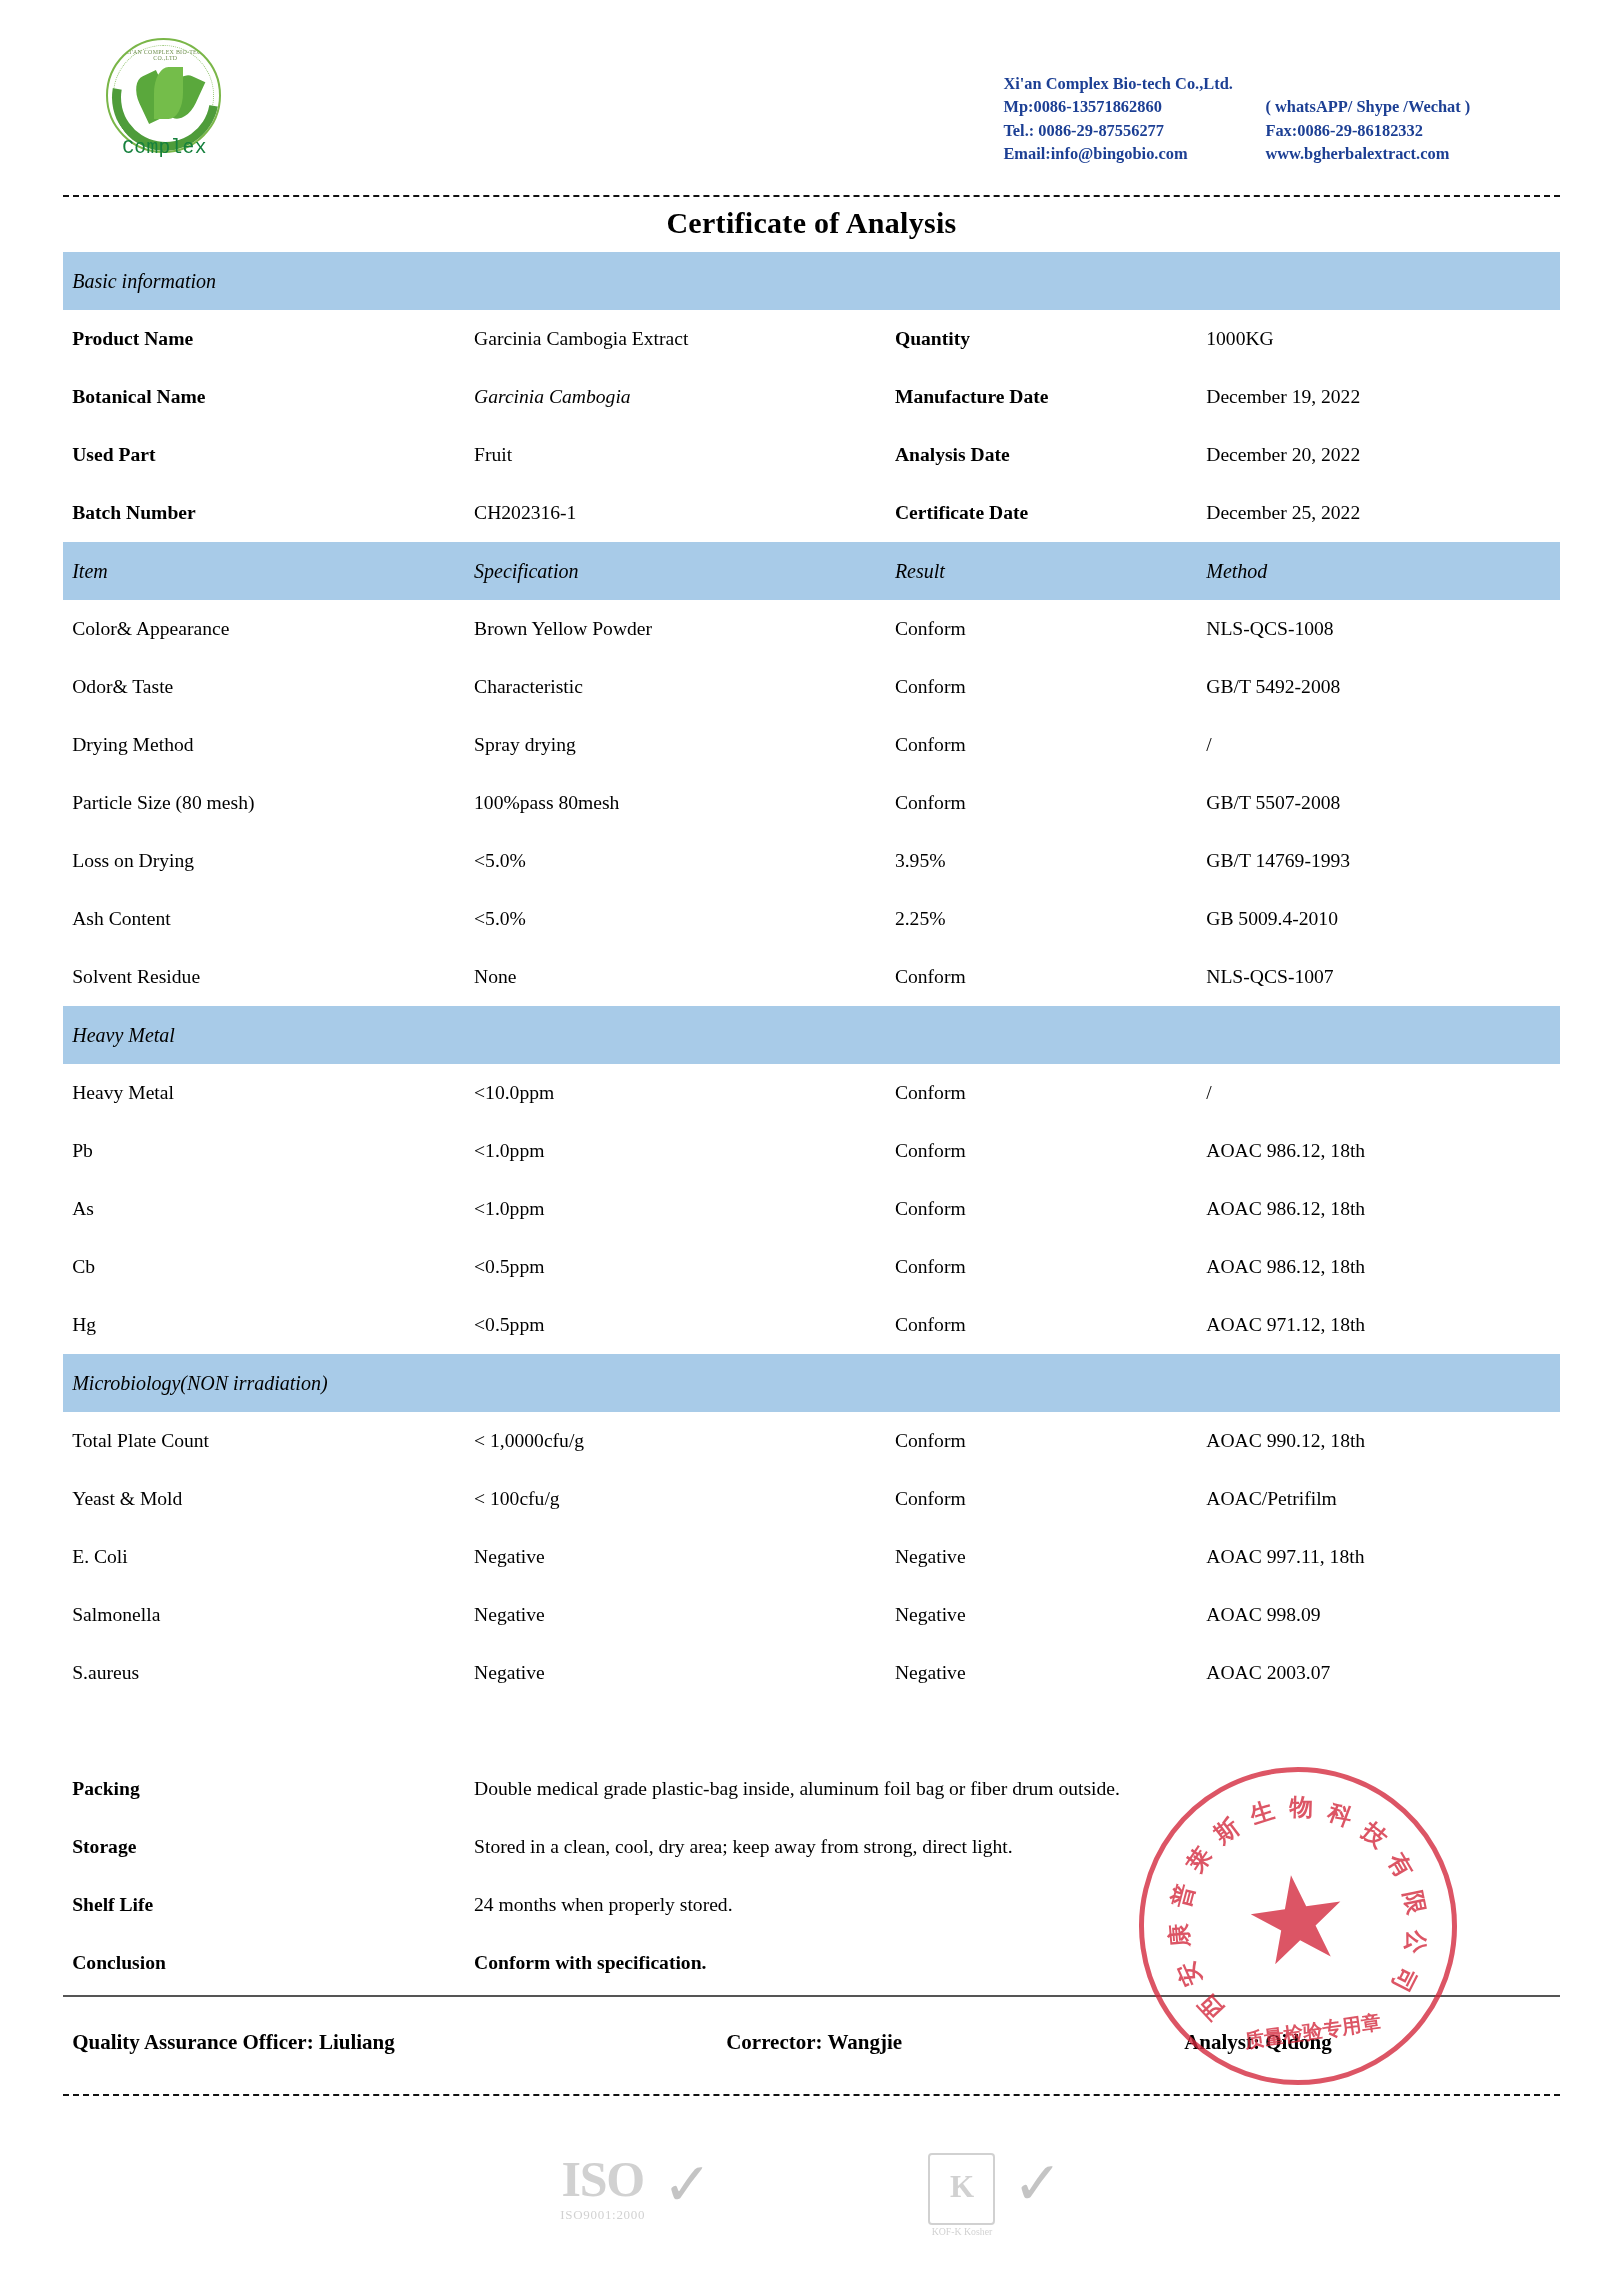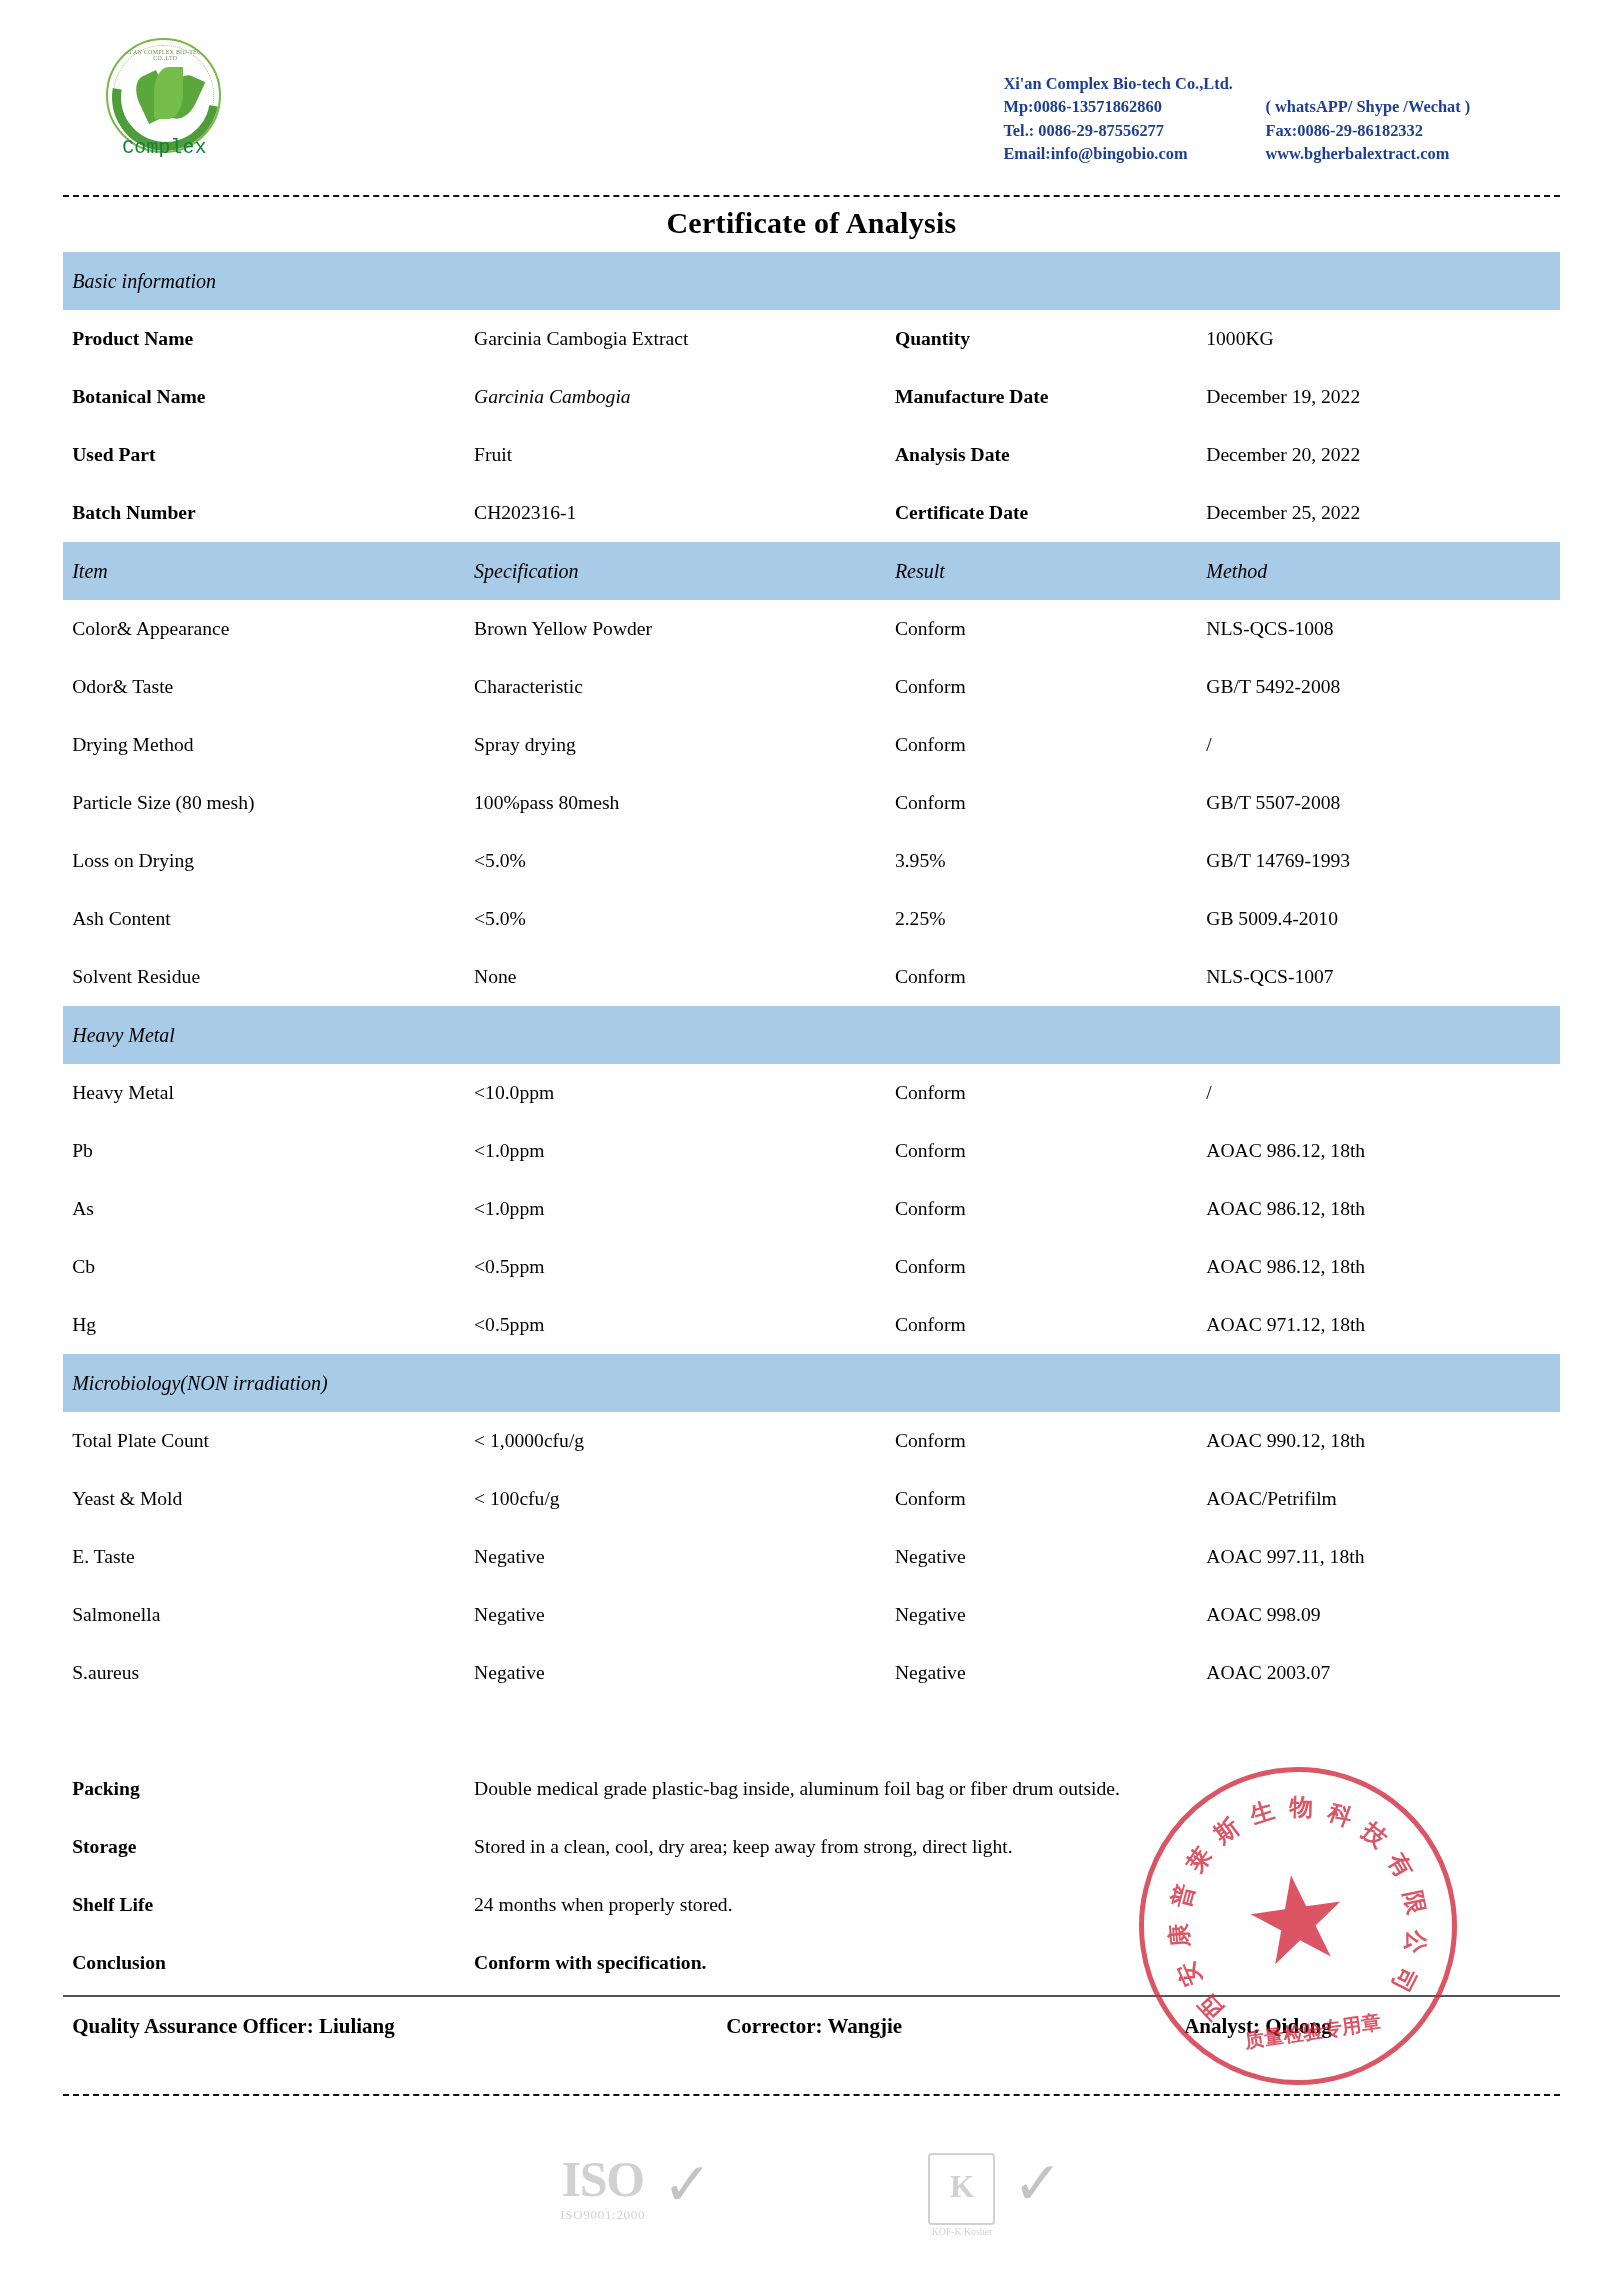--- a/index.html
+++ b/index.html
@@ -169,20 +169,21 @@
   
   .sig-rule {
     border-top: 2px solid #555;
     margin-top: 2.6px;
   }
   .signature {
     display: flex;
     font-weight: bold;
     font-size: 21px;
     padding: 17px 9.2px 0 9.2px;
+    margin-top: 16px;
   }
   .sig-1 { width: 654px; }
   .sig-2 { width: 458px; }
   .sig-3 { flex: 1; }
 
   
   .stamp {
     position: absolute;
     left: 1139px;
     top: 1767px;
@@ -480,21 +481,21 @@
       <td>Conform</td>
       <td>AOAC 990.12, 18th</td>
     </tr>
     <tr>
       <td>Yeast &amp; Mold</td>
       <td>&lt; 100cfu/g</td>
       <td>Conform</td>
       <td>AOAC/Petrifilm</td>
     </tr>
     <tr>
-      <td>E. Taste</td>
+      <td>E. Coli</td>
       <td>Negative</td>
       <td>Negative</td>
       <td>AOAC 997.11, 18th</td>
     </tr>
     <tr>
       <td>Salmonella</td>
       <td>Negative</td>
       <td>Negative</td>
       <td>AOAC 998.09</td>
     </tr>

